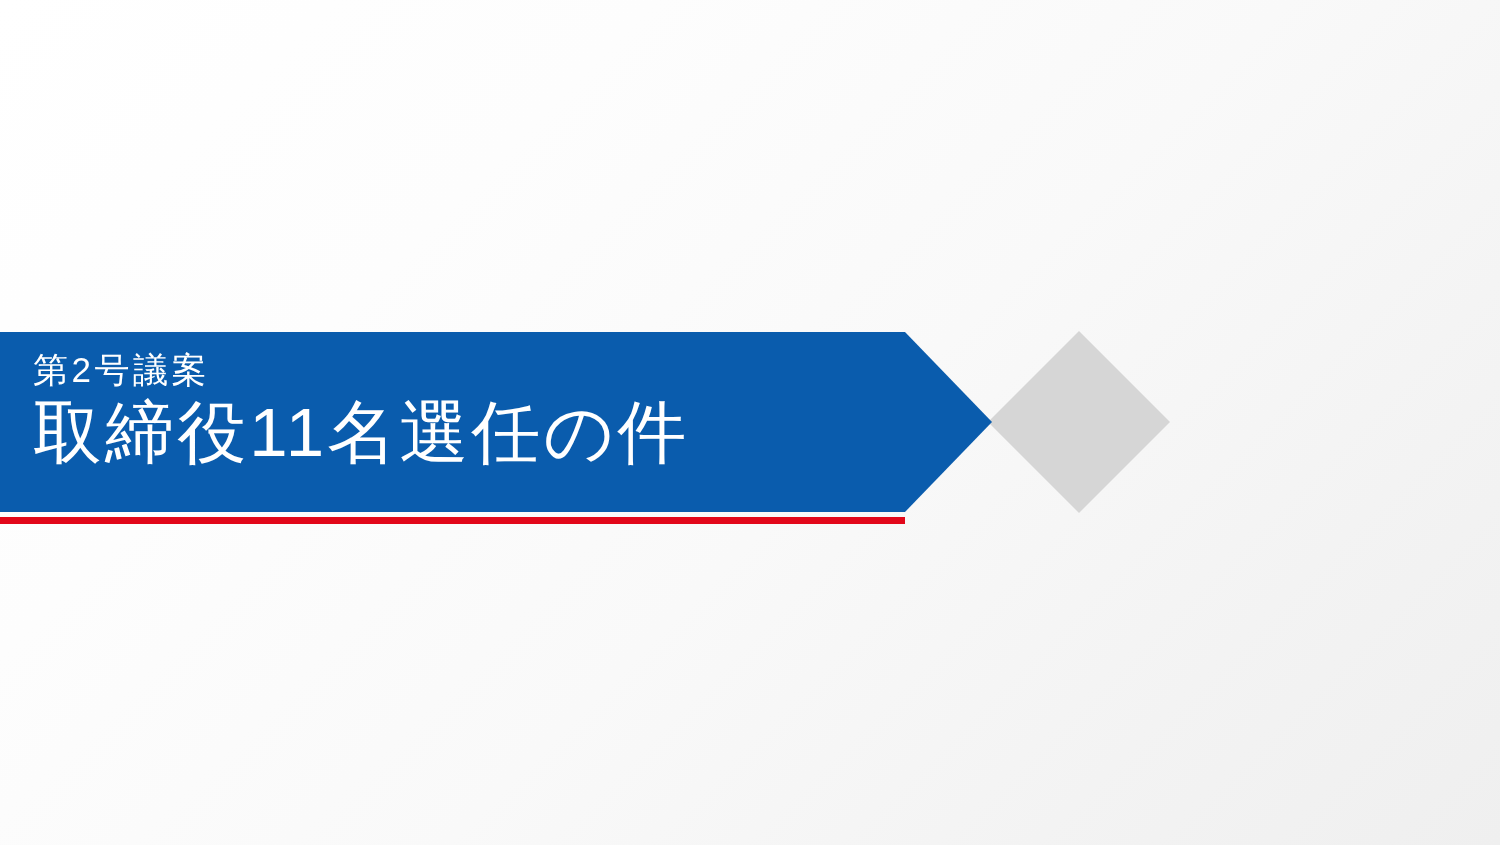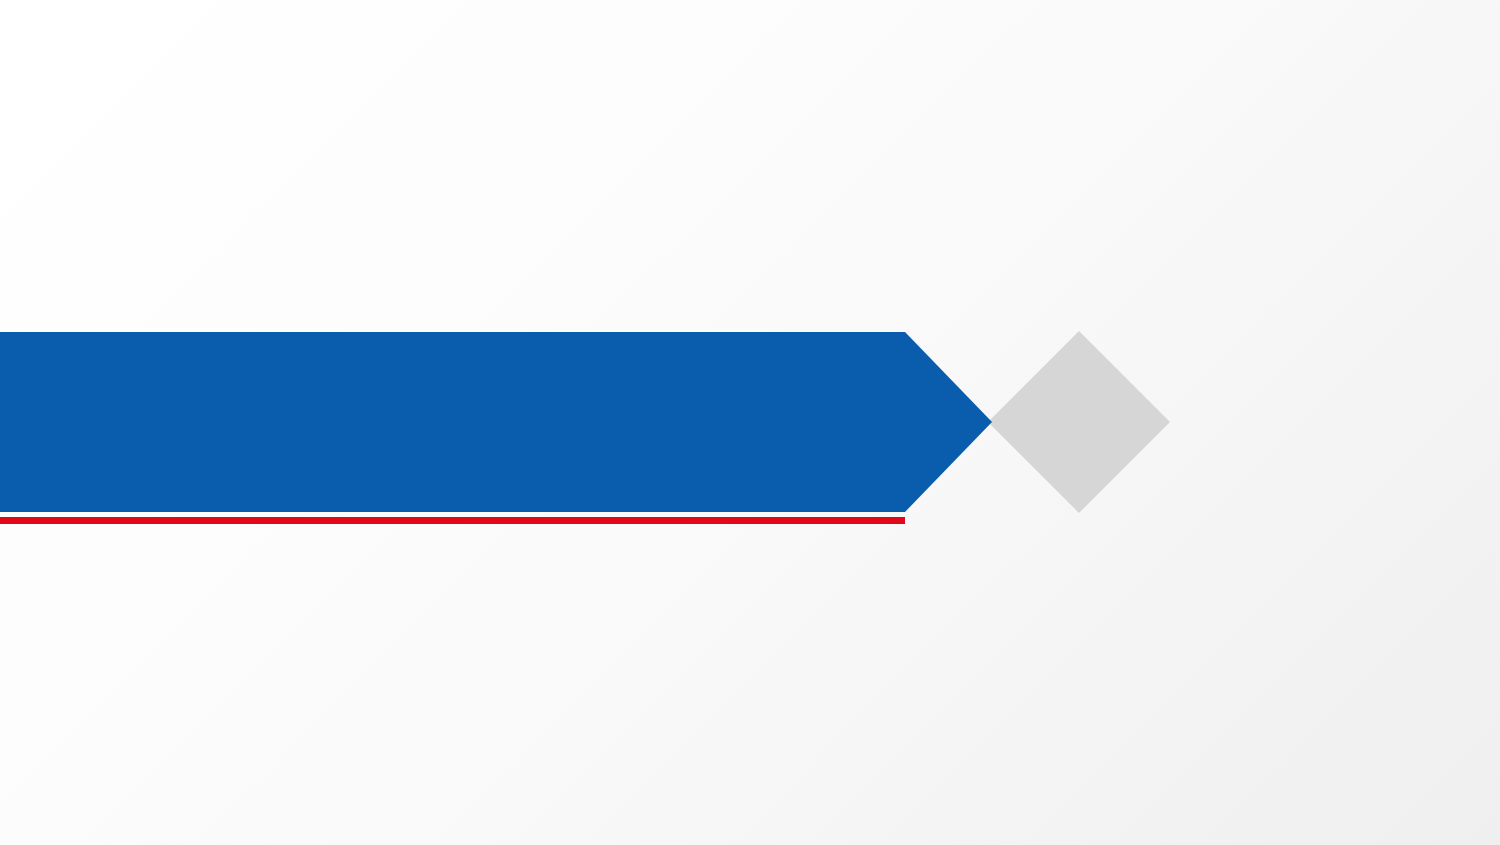--- a/index.html
+++ b/index.html
@@ -101,14 +101,18 @@
   </div>
 
   <div id="banner-shape">
     <svg width="992" height="180" viewBox="0 0 992 180">
       <polygon points="0,0 905,0 992,90 905,180 0,180" fill="#0A5CAD"></polygon>
     </svg>
   </div>
 
   <div id="red-rule" style="background:#E2071A;"></div>
 
+  <div id="banner-text" style="color: rgb(255, 255, 255);">
+    <div id="eyebrow">第2号議案</div>
+    <div id="headline">取締役11名選任の件</div>
+  </div>
 
 </div>
 
 </body></html>

